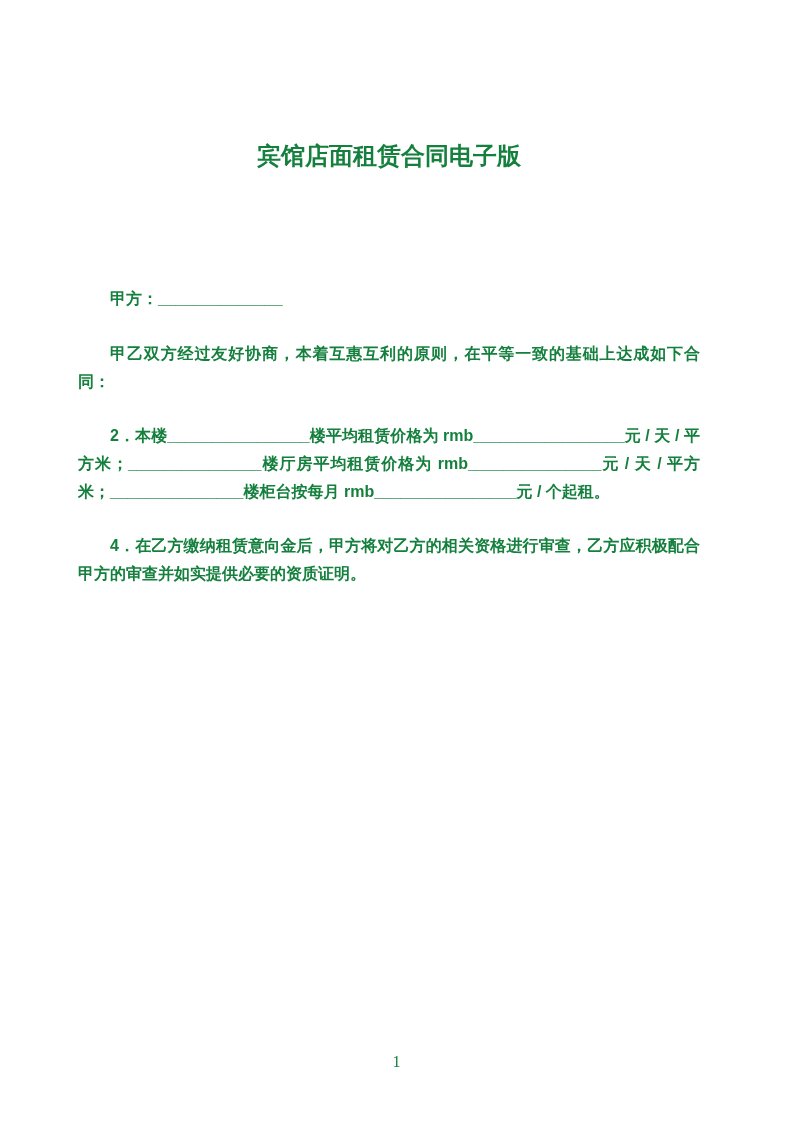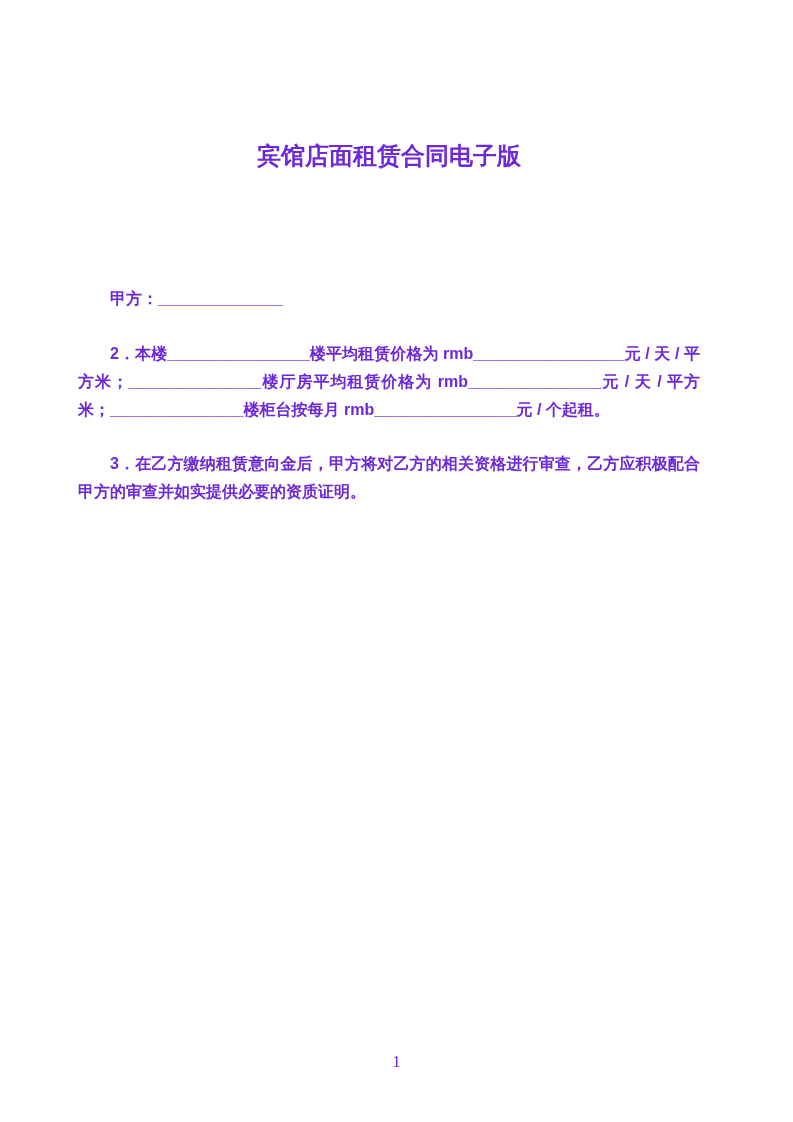--- a/index.html
+++ b/index.html
@@ -2,21 +2,21 @@
 <html><head>
 <meta charset="utf-8">
 <style>
   * { margin: 0; padding: 0; box-sizing: border-box; }
   html, body { background: #ffffff; }
   .page {
     width: 793px;
     height: 1122px;
     position: relative;
     background: #ffffff;
-    color: #6d28d9;
+    color: #15803d;
     font-family: "Liberation Sans", "DejaVu Sans", sans-serif;
     overflow: hidden;
   }
   .content {
     padding: 139px 93px 0 78px;
   }
   .title {
     font-size: 24px;
     line-height: 34px;
     font-weight: 700;
@@ -51,24 +51,25 @@
 <body>
 
 <div class="page">
   <div class="content">
 
     <h1 class="title">宾馆店面租赁合同电子版</h1>
 
     <p class="para party"><span>甲方：</span><span>______________</span></p>
 
 
+    <p class="para">甲乙双方经过友好协商，本着互惠互利的原则，在平等一致的基础上达成如下合同：</p>
 
 
     <p class="para">2．本楼________________楼平均租赁价格为 rmb_________________元 / 天 / 平方米；_______________楼厅房平均租赁价格为 rmb_______________元 / 天 / 平方米；_______________楼柜台按每月 rmb________________元 / 个起租。</p>
 
-    <p class="para">3．在乙方缴纳租赁意向金后，甲方将对乙方的相关资格进行审查，乙方应积极配合甲方的审查并如实提供必要的资质证明。</p>
+    <p class="para">4．在乙方缴纳租赁意向金后，甲方将对乙方的相关资格进行审查，乙方应积极配合甲方的审查并如实提供必要的资质证明。</p>
 
 
 
   </div>
 
   <div class="page-number">1</div>
 </div>
 
 </body></html>

